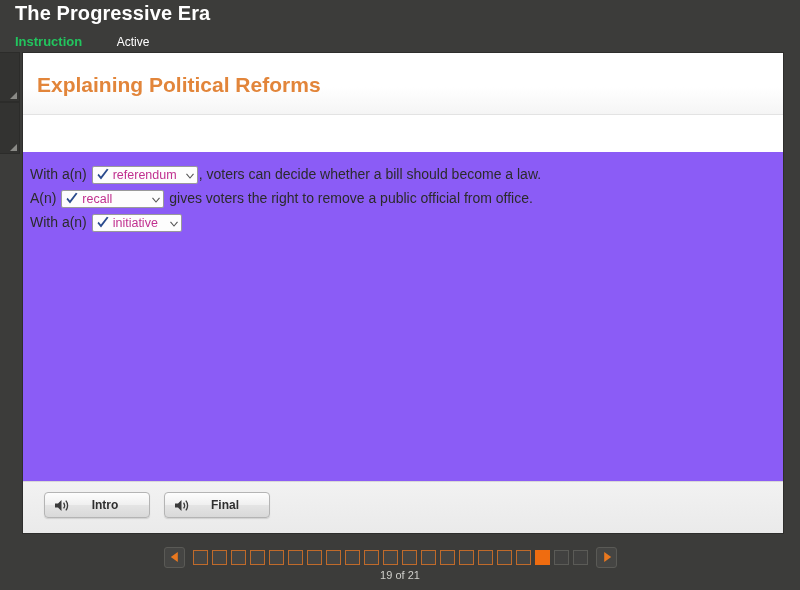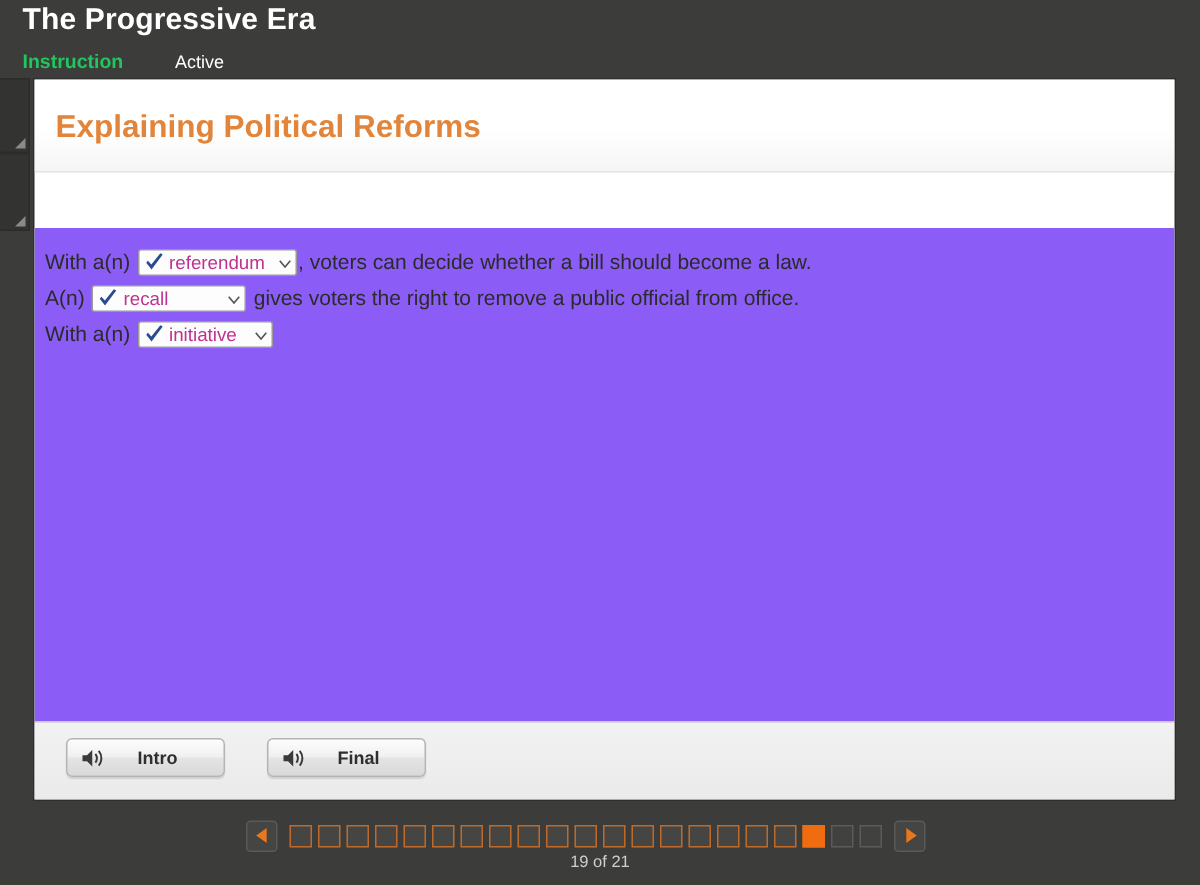--- a/index.html
+++ b/index.html
@@ -181,21 +181,21 @@
     background: linear-gradient(to bottom, #fdfdfd 0%, #f0f0f0 48%, #e4e4e4 52%, #d9d9d9 100%);
     font-size: 12px;
     font-weight: bold;
     color: #2f2f2f;
     line-height: 24px;
     cursor: pointer;
     box-shadow: 0 1px 1px rgba(0,0,0,0.12);
     text-align: center;
   }
   .audio-btn.b-intro { left: 21px;  width: 106px; }
-  .audio-btn.b-final { left: 155px; width: 106px; }
+  .audio-btn.b-final { left: 141px; width: 106px; }
   .speaker-icon {
     position: absolute;
     left: 9px; top: 5px;
     width: 16px; height: 15px;
   }
 
   
   .pager {
     position: absolute;
     left: 0; top: 540px;

